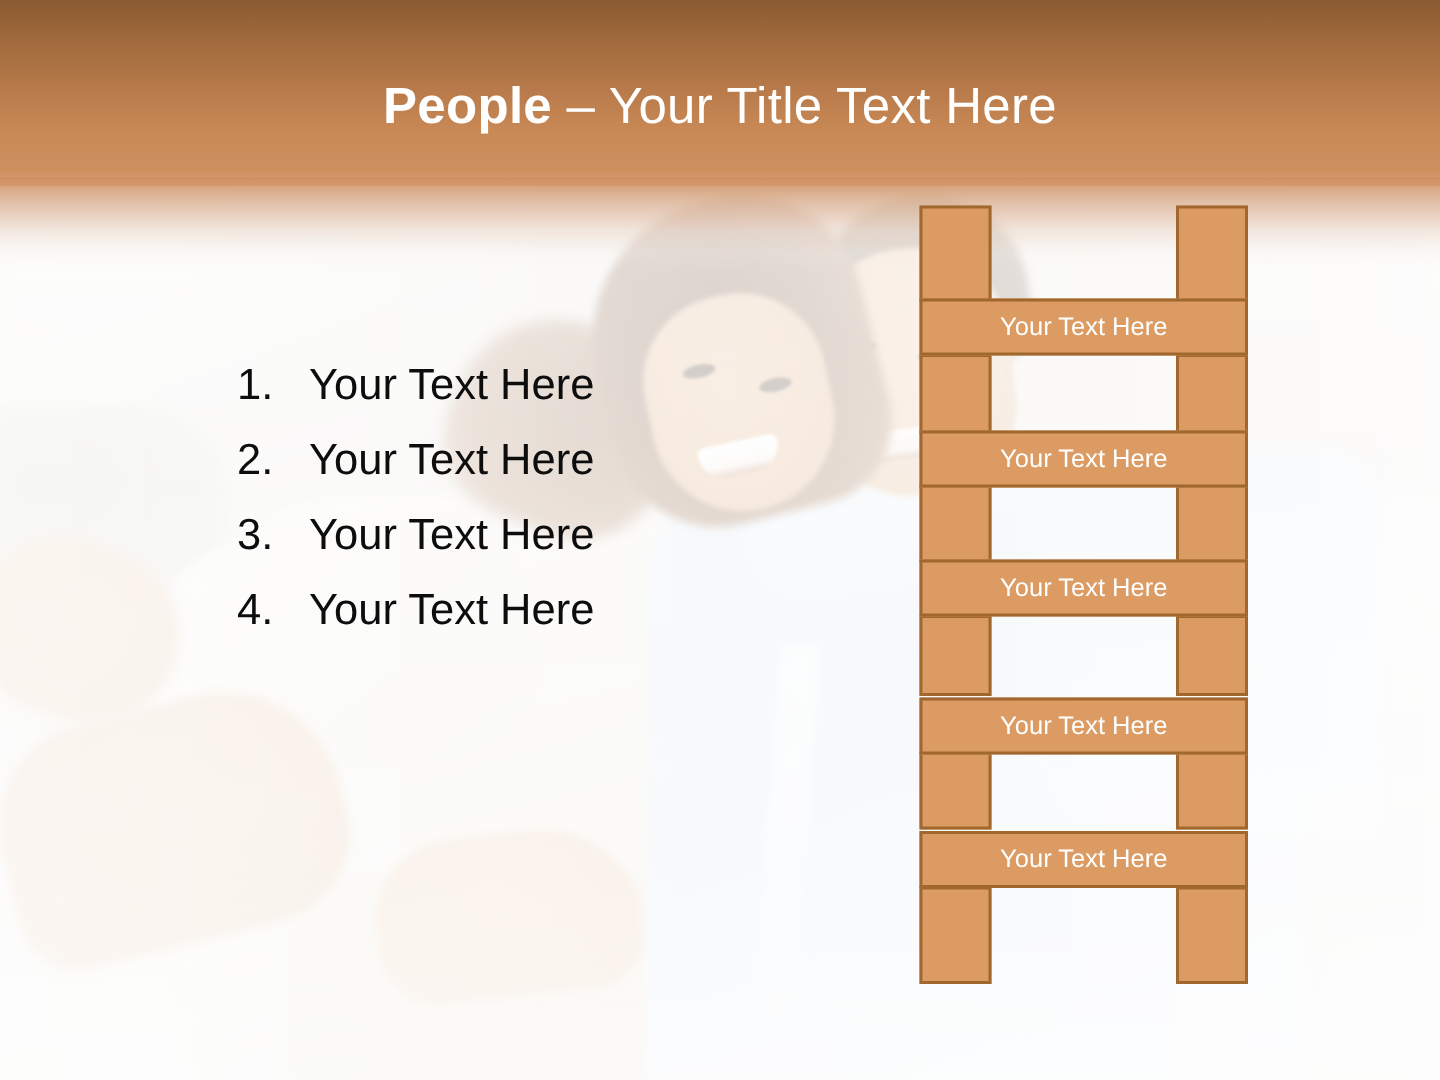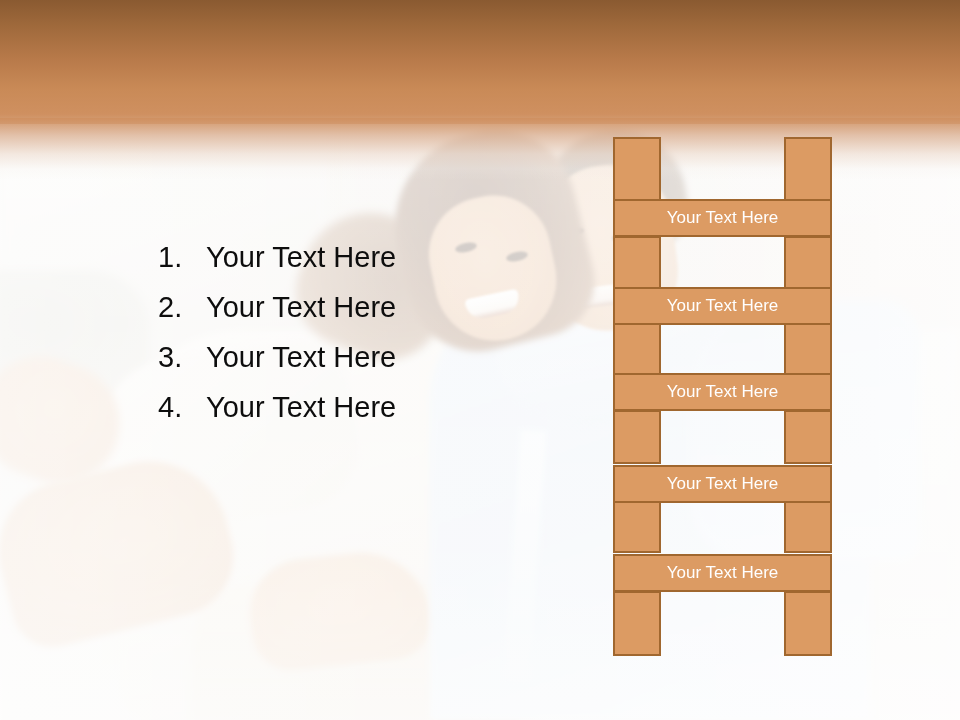--- a/index.html
+++ b/index.html
@@ -454,20 +454,23 @@
     <div class="w-smile"></div>
 
     <div class="photo-wash"></div>
     <div class="photo-wash2"></div>
     <div class="photo-wash3"></div>
   </div>
 
   <div class="header-band"></div>
   <div class="header-fade"></div>
 
+  <div class="slide-title">
+    <span class="t-bold">People</span><span class="t-reg"> – </span><span class="t-reg">Your Title Text Here</span>
+  </div>
 
   <div class="bullet-list">
     <div class="bullet-row">
       <span class="bullet-num">1.</span>
       <span class="bullet-text">Your Text Here</span>
     </div>
     <div class="bullet-row">
       <span class="bullet-num">2.</span>
       <span class="bullet-text">Your Text Here</span>
     </div>

